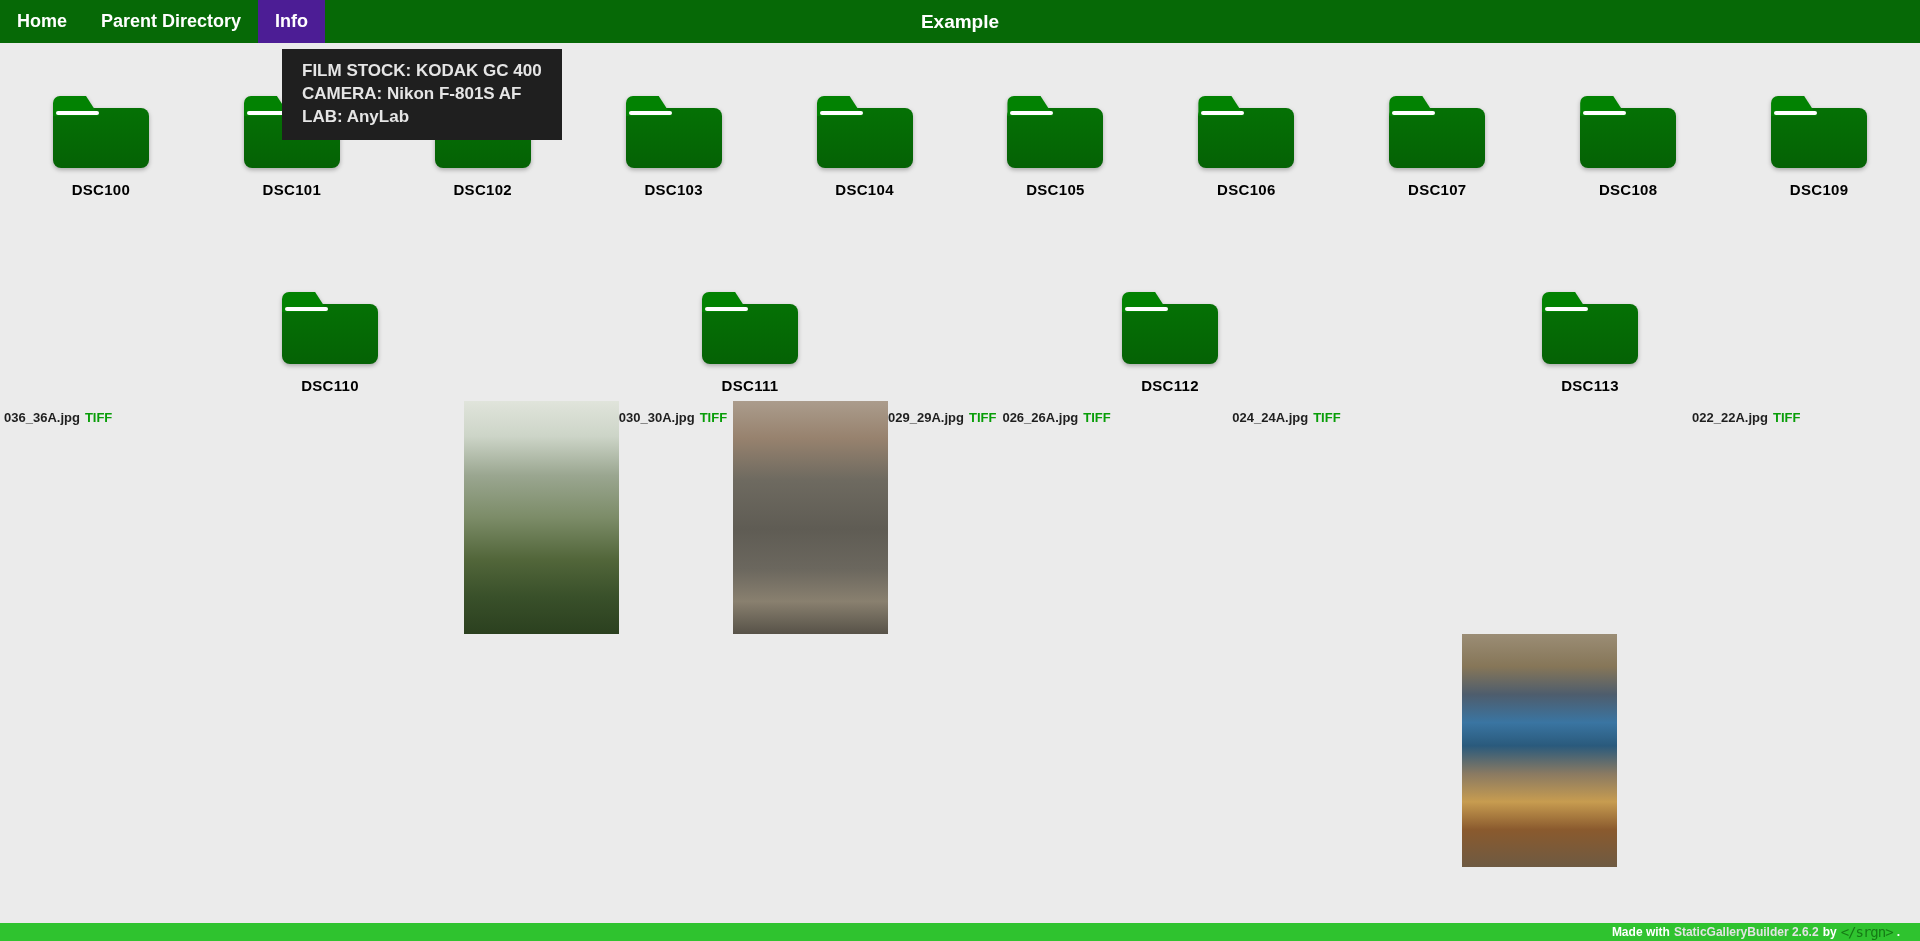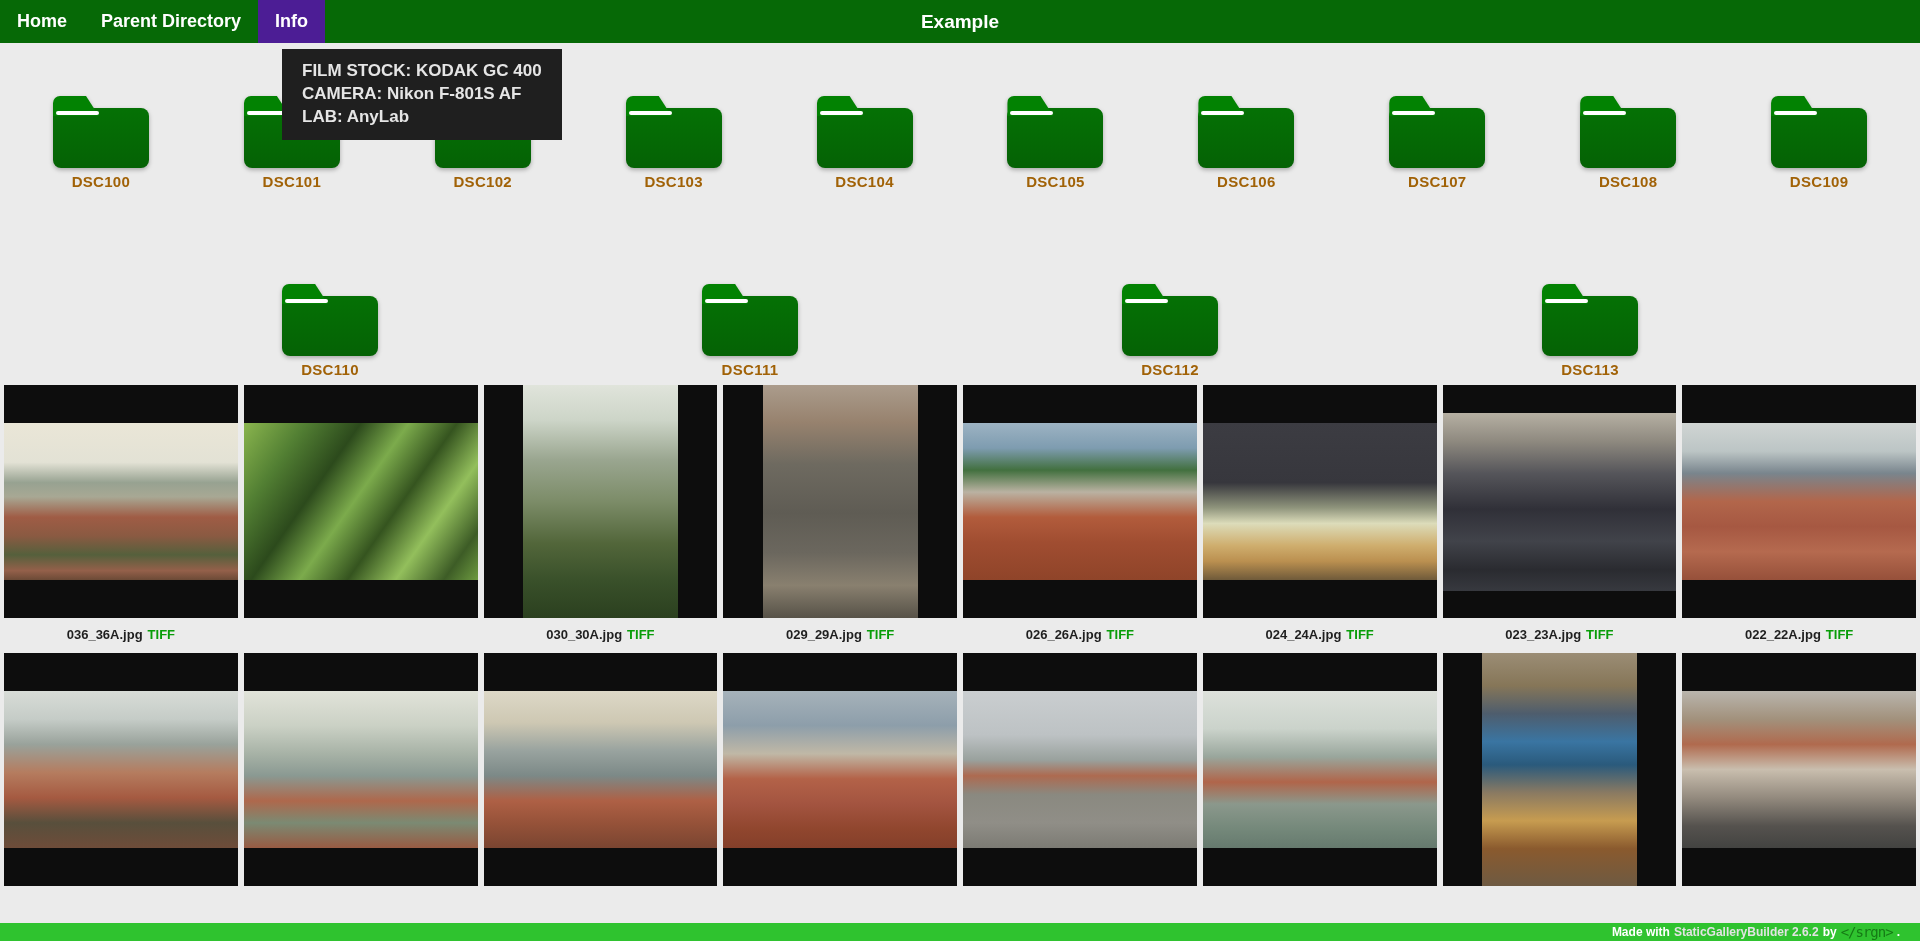--- a/index.html
+++ b/index.html
@@ -90,36 +90,36 @@
     clip-path: polygon(0 0, 72% 0, 100% 100%, 0 100%);
   }
   .folder-line {
     position: absolute;
     left: 3px; top: 15px;
     width: 43px; height: 4px;
     background: #ffffff;
     border-radius: 2px;
   }
   .folder-name {
-    margin-top: 5px;
+    margin-top: 13px;
     font-size: 15px;
     font-weight: 700;
-    color: #a16207;
+    color: #000000;
     letter-spacing: 0.3px;
   }
 
   
   .gallery {
     margin-top: 7px;
     display: grid;
     grid-template-columns: repeat(8, 1fr);
     column-gap: 6px;
     padding: 0 4px;
   }
-  .thumb-item { display: flex; flex-direction: column; }
+  .thumb-item { display: flex; flex-direction: row; }
   .photo-cell {
     background: #0d0d0d;
     height: 233px;
     display: flex;
     align-items: center;
     justify-content: center;
     overflow: hidden;
     cursor: pointer;
   }
   .photo { flex: 0 0 auto; }
@@ -335,21 +335,20 @@
       <div class="thumb-item">
         <div class="photo-cell">
           <div class="photo landscape" style="background: linear-gradient(rgb(60, 60, 66) 0%, rgb(55, 55, 61) 38%, rgb(143, 148, 124) 54%, rgb(220, 220, 186) 64%, rgb(207, 174, 110) 78%, rgb(187, 144, 80) 88%, rgb(111, 90, 58) 100%);"></div>
         </div>
         <div class="photo-label"><span class="photo-filename">024_24A.jpg</span><span class="photo-format">TIFF</span></div>
       </div>
       <div class="thumb-item">
         <div class="photo-cell">
           <div class="photo landscape-tall" style="background: linear-gradient(rgb(182, 176, 163) 0%, rgb(142, 137, 127) 16%, rgb(85, 85, 90) 34%, rgb(48, 48, 56) 54%, rgb(65, 67, 74) 72%, rgb(42, 43, 48) 88%, rgb(55, 57, 63) 100%);"></div>
         </div>
-        <div class="photo-label"><span class="photo-filename">023_23A.jpg</span><span class="photo-format">TIFF</span></div>
       </div>
       <div class="thumb-item">
         <div class="photo-cell">
           <div class="photo landscape" style="background: linear-gradient(rgb(208, 213, 211) 0%, rgb(188, 197, 197) 18%, rgb(121, 133, 141) 32%, rgb(178, 102, 75) 50%, rgb(166, 88, 66) 66%, rgb(181, 106, 79) 82%, rgb(150, 80, 58) 100%);"></div>
         </div>
         <div class="photo-label"><span class="photo-filename">022_22A.jpg</span><span class="photo-format">TIFF</span></div>
       </div>
       <div class="thumb-item">
         <div class="photo-cell">
           <div class="photo landscape" style="background: linear-gradient(rgb(216, 220, 215) 0%, rgb(197, 204, 199) 18%, rgb(153, 162, 155) 34%, rgb(181, 124, 95) 52%, rgb(165, 90, 65) 68%, rgb(88, 79, 60) 84%, rgb(110, 76, 57) 100%);"></div>

